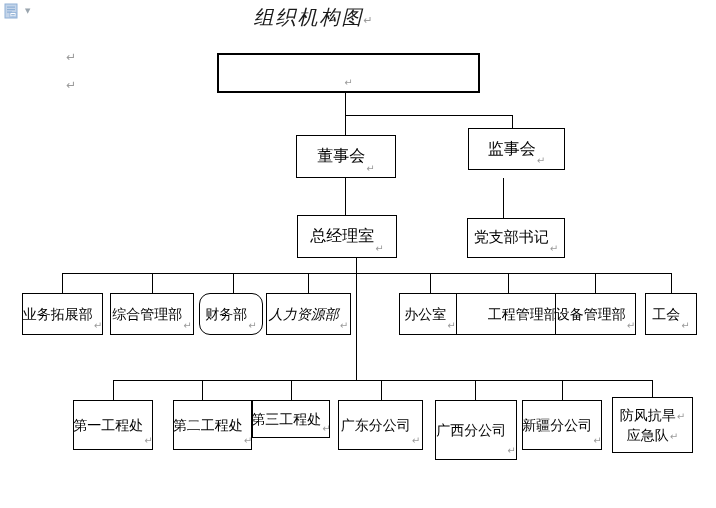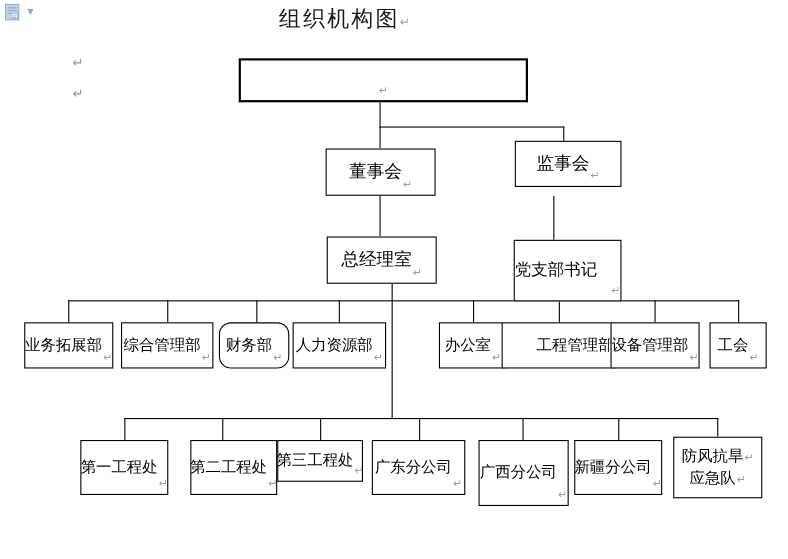--- a/index.html
+++ b/index.html
@@ -2,21 +2,21 @@
 <html><head>
 <meta charset="utf-8">
 <style>
   html,body{margin:0;padding:0;background:#fff;}
   #canvas{
     position:relative;width:716px;height:508px;background:#ffffff;overflow:hidden;
     font-family:"DejaVu Serif","Liberation Serif",serif;color:#000;
   }
   .doc-title{
     position:absolute;left:0;top:4px;width:628px;text-align:center;
-    font-size:20px;letter-spacing:2px;color:#1a1a1a;
+    font-size:20px;letter-spacing:2px;color:#1a1a1a;font-style:italic;
   }
   .box{
     position:absolute;box-sizing:border-box;border:1px solid #000;background:#fff;
     display:flex;align-items:center;justify-content:center;white-space:nowrap;
     line-height:1.15;
   }
   .box.root{border-width:2px;font-size:17px;letter-spacing:1px;}
   .fs16{font-size:16px;} .fs15{font-size:15px;} .fs14{font-size:14px;}
   .multiline{flex-direction:column;line-height:1.45;}
   .hline,.vline{position:absolute;background:#000;}
@@ -108,38 +108,38 @@
   </div>
   <div class="box fs16" style="left:468px;top:128px;width:97px;height:42px;">
     <span>监事会</span>
       <span class="pilcrow">↵</span>
   </div>
 
   <div class="box fs16" style="left:297px;top:215px;width:100px;height:43px;">
     <span>总经理室</span>
       <span class="pilcrow">↵</span>
   </div>
-  <div class="box fs15" style="left:467px;top:218px;width:98px;height:56px;justify-content:space-between;">
+  <div class="box fs15" style="left:467px;top:218px;width:98px;height:40px;">
     <span>党支部书记</span>
       <span class="pilcrow">↵</span>
   </div>
 
   <div class="box fs14" style="left:22px;top:293px;width:81px;height:42px;">
     <span>业务拓展部</span>
       <span class="pilcrow">↵</span>
   </div>
   <div class="box fs14" style="left:110px;top:293px;width:84px;height:42px;">
     <span>综合管理部</span>
       <span class="pilcrow">↵</span>
   </div>
   <div class="box fs14" style="left:199px;top:293px;width:64px;height:42px;border-radius:11px;">
     <span>财务部</span>
       <span class="pilcrow">↵</span>
   </div>
-  <div class="box fs14" style="left:266px;top:293px;width:85px;height:42px;">
+  <div class="box fs14" style="left:266px;top:293px;width:85px;height:42px;font-style:italic;">
     <span>人力资源部</span>
       <span class="pilcrow">↵</span>
   </div>
   <div class="box fs14" style="left:399px;top:293px;width:62px;height:42px;">
     <span>办公室</span>
       <span class="pilcrow">↵</span>
   </div>
   <div class="box fs14" style="left:456px;top:293px;width:104px;height:42px;padding-left:39px;">
     <span>工程管理部</span>
       <span class="pilcrow">↵</span>

